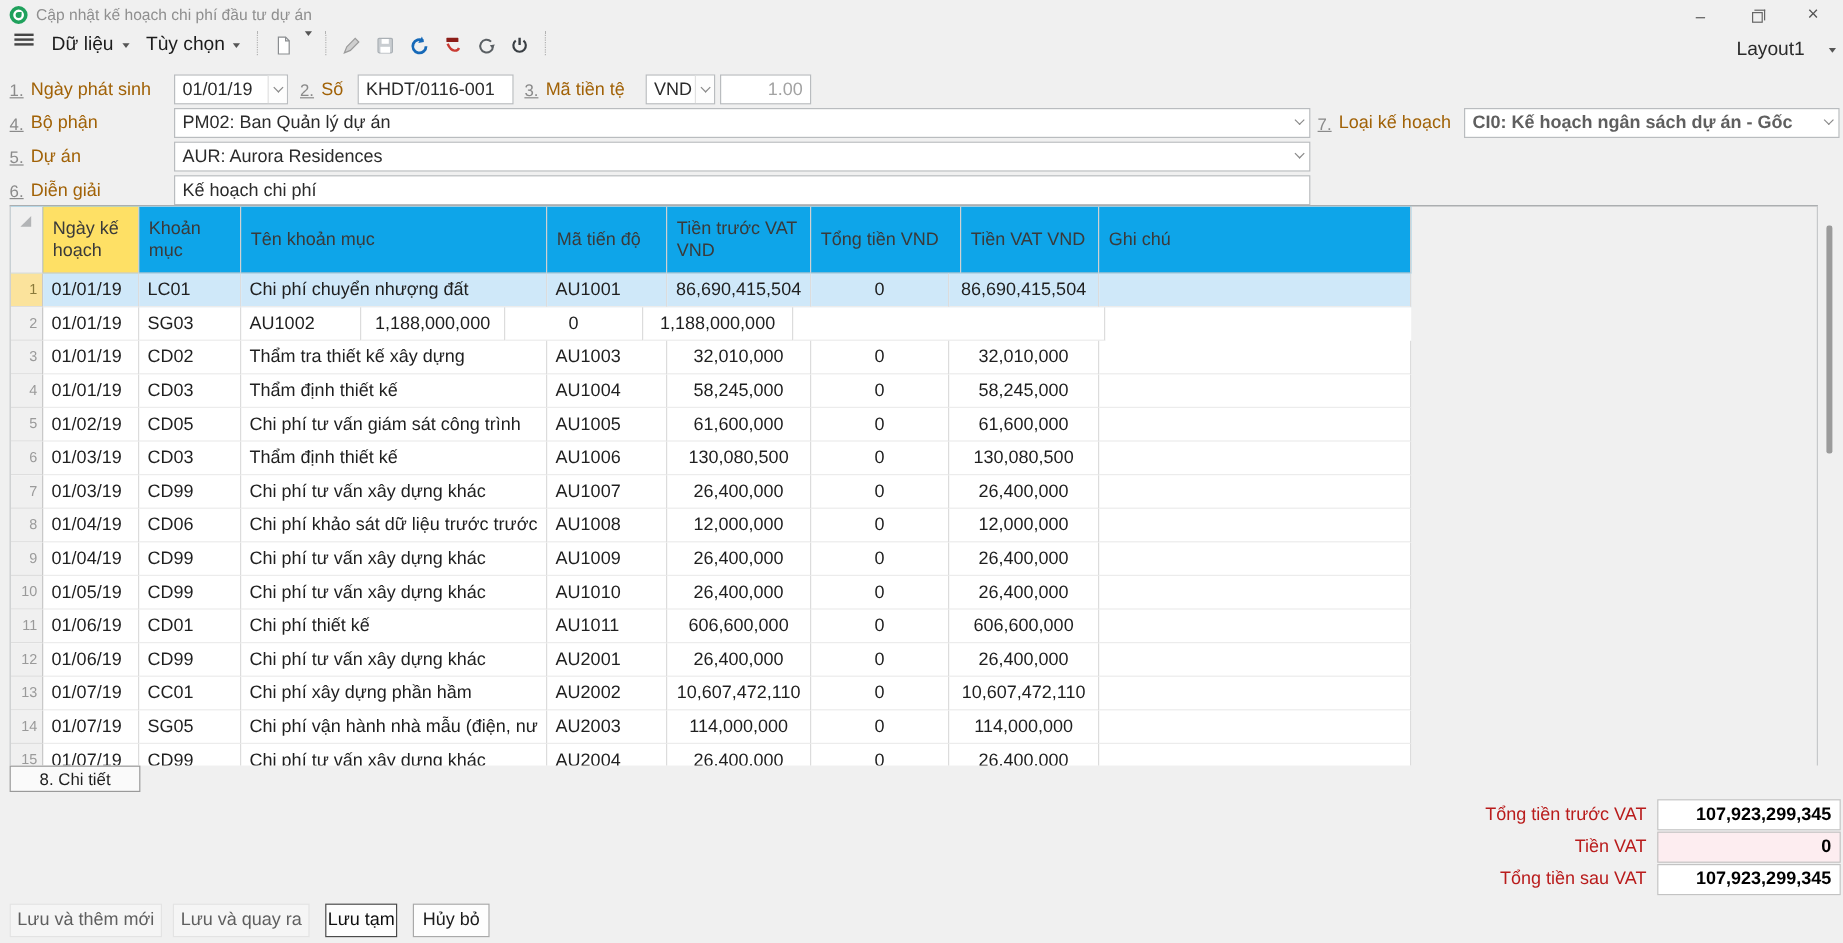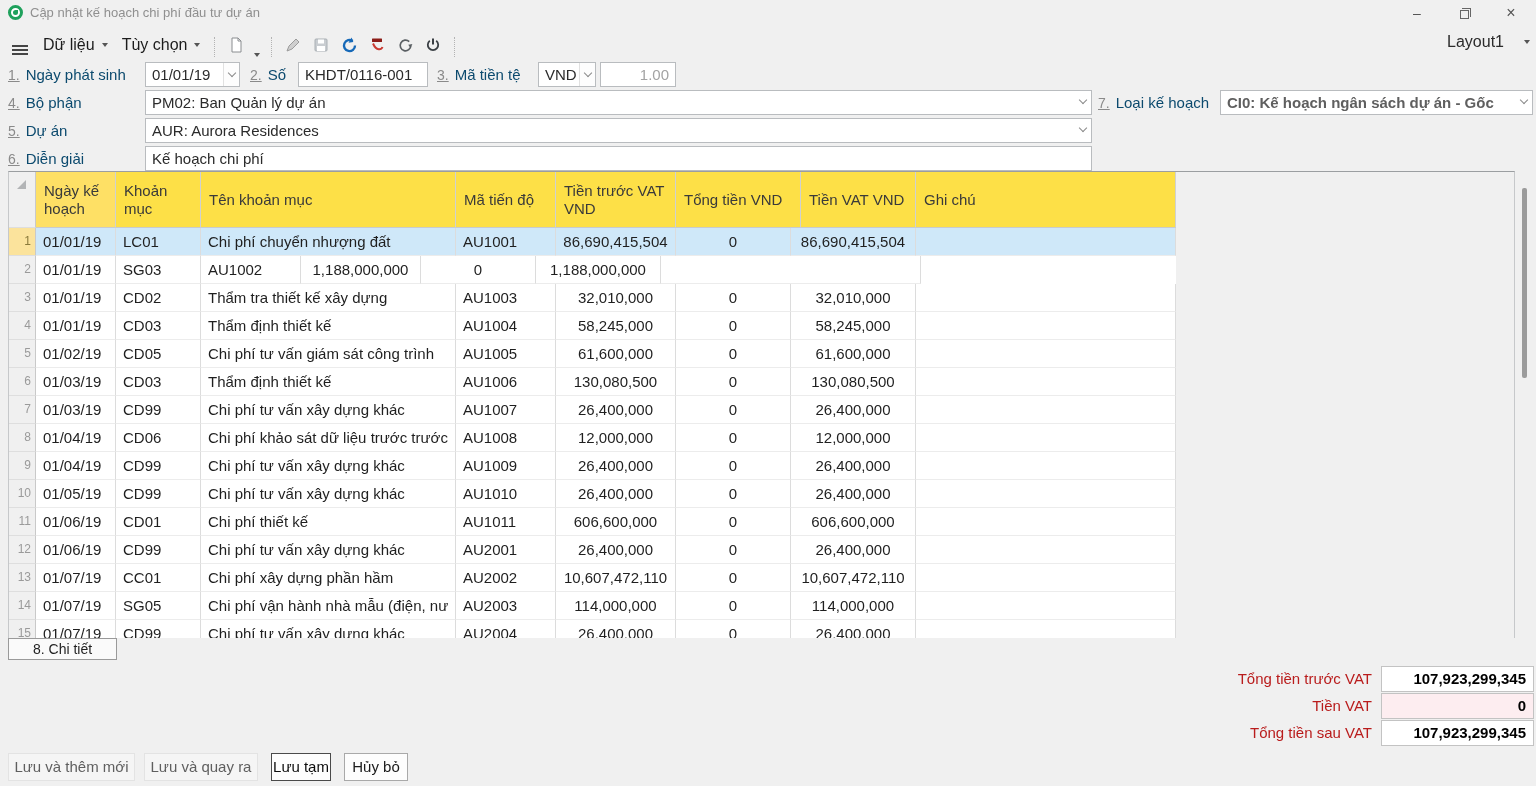--- a/index.html
+++ b/index.html
@@ -17,44 +17,44 @@
   .logo { position:absolute; left:8px; top:5px; width:15px; height:15px; border:3px solid #1fa15c; border-radius:50%; background:#fff; }
   .logo i { position:absolute; left:2px; top:2px; width:5px; height:5px; background:#1fa15c; border-radius:50% 0 50% 50%; }
   .win-title { position:absolute; left:30px; top:5px; font-size:13px; color:#8f8f8f; }
   .winbtn { position:absolute; top:0; width:34px; height:26px; text-align:center; line-height:26px; color:#555; font-size:14px; cursor:default; }
   .btn-min { left:1400px; }
   .btn-max { left:1447px; }
   .btn-close { left:1494px; font-size:16px; }
   .restore-glyph { display:inline-block; position:relative; width:9px; height:9px; border:1px solid #666; background:#f0f0f0; top:1px; }
   .restore-glyph b { position:absolute; right:-3px; top:-3px; width:9px; height:9px; border:1px solid #666; border-bottom:none; border-left:none; }
   
-  .toolbar { position:absolute; left:0; top:26px; width:1536px; height:31px; display:flex; align-items:flex-end; padding-left:6px; }
+  .toolbar { position:absolute; left:0; top:26px; width:1536px; height:31px; display:flex; align-items:flex-start; padding-left:6px; }
   .hamb { width:16px; margin:0 8px 0 6px; }
   .hamb div { height:2px; background:#454545; margin:2px 0; }
   .menu-item { display:flex; align-items:center; padding:3px 7px; gap:7px; color:#1c1c1c; font-size:16px; }
   .caret { width:0; height:0; border-left:3px solid transparent; border-right:3px solid transparent; border-top:4px solid #555; }
   .grip { border-left:1px dotted #b3b3b3; height:20px; margin:0 7px; }
   .tool-ic { width:24px; height:24px; display:flex; align-items:center; justify-content:center; margin:0 2px; }
   .layout-box { position:absolute; right:6px; top:0; height:31px; display:flex; align-items:center; gap:20px; }
   .layout-box span { font-size:16px; color:#2b2b2b; }
   
   .frow { position:absolute; height:25px; display:flex; align-items:center; }
   .fnum { color:#8a8a8a; text-decoration:underline; font-size:14px; margin-right:6px; }
-  .flabel { color:#0c4a6e; }
+  .flabel { color:#a16207; }
   .field { position:absolute; height:25px; background:#fff; border:1px solid #b9bcbf; display:flex; align-items:center; padding:0 6px; white-space:nowrap; overflow:hidden; }
   .field .chevbox { position:absolute; right:0; top:0; width:16px; height:23px; border-left:1px solid #e1e1e1; display:flex; align-items:center; justify-content:center; background:#fdfdfd; }
   .chev { width:6px; height:6px; border-right:1.4px solid #8a8a8a; border-bottom:1.4px solid #8a8a8a; transform:rotate(45deg); margin-top:-3px; }
   .combo-chev { position:absolute; right:5px; top:9px; }
   .rate-field { justify-content:flex-end; color:#a3a3a3; }
   .plan-type { font-weight:bold; color:#5f5f5f; }
   
   .gridwrap { position:absolute; left:8px; top:171px; width:1507px; height:467px; background:#f0f0f0;
     border-top:1px solid #9b9ea1; border-left:1px solid #c6c8ca; border-right:1px solid #c6c8ca; overflow:hidden; }
   .tbl { width:1167px; background:#fff; }
-  .hrow { display:flex; height:56px; background:#fde047; }
+  .hrow { display:flex; height:56px; background:#0ea5e9; }
   .hcell { border-right:1px solid #cfd1d2; border-bottom:1px solid #c9cbcc; display:flex; align-items:center; padding:4px 8px; color:#3a3a3a; line-height:18px; }
   .hc-yellow { background:#fee065; }
   .trow { display:flex; height:28px; }
   .cell { border-right:1px solid #dcdcdc; border-bottom:1px solid #ececec; line-height:27px; padding:0 7px; white-space:nowrap; overflow:hidden; color:#1f1f1f; }
   .c-num  { width:27px; background:#f0f0f0; color:#9a9a9a; text-align:right; font-size:12px; padding:0 4px 0 2px; border-right:1px solid #c9c9c9; border-bottom:1px solid #dedede; }
   .c-date { width:80px; }
   .c-code { width:85px; }
   .c-name { width:255px; }
   .c-prog { width:100px; }
   .c-pre  { width:120px; }

